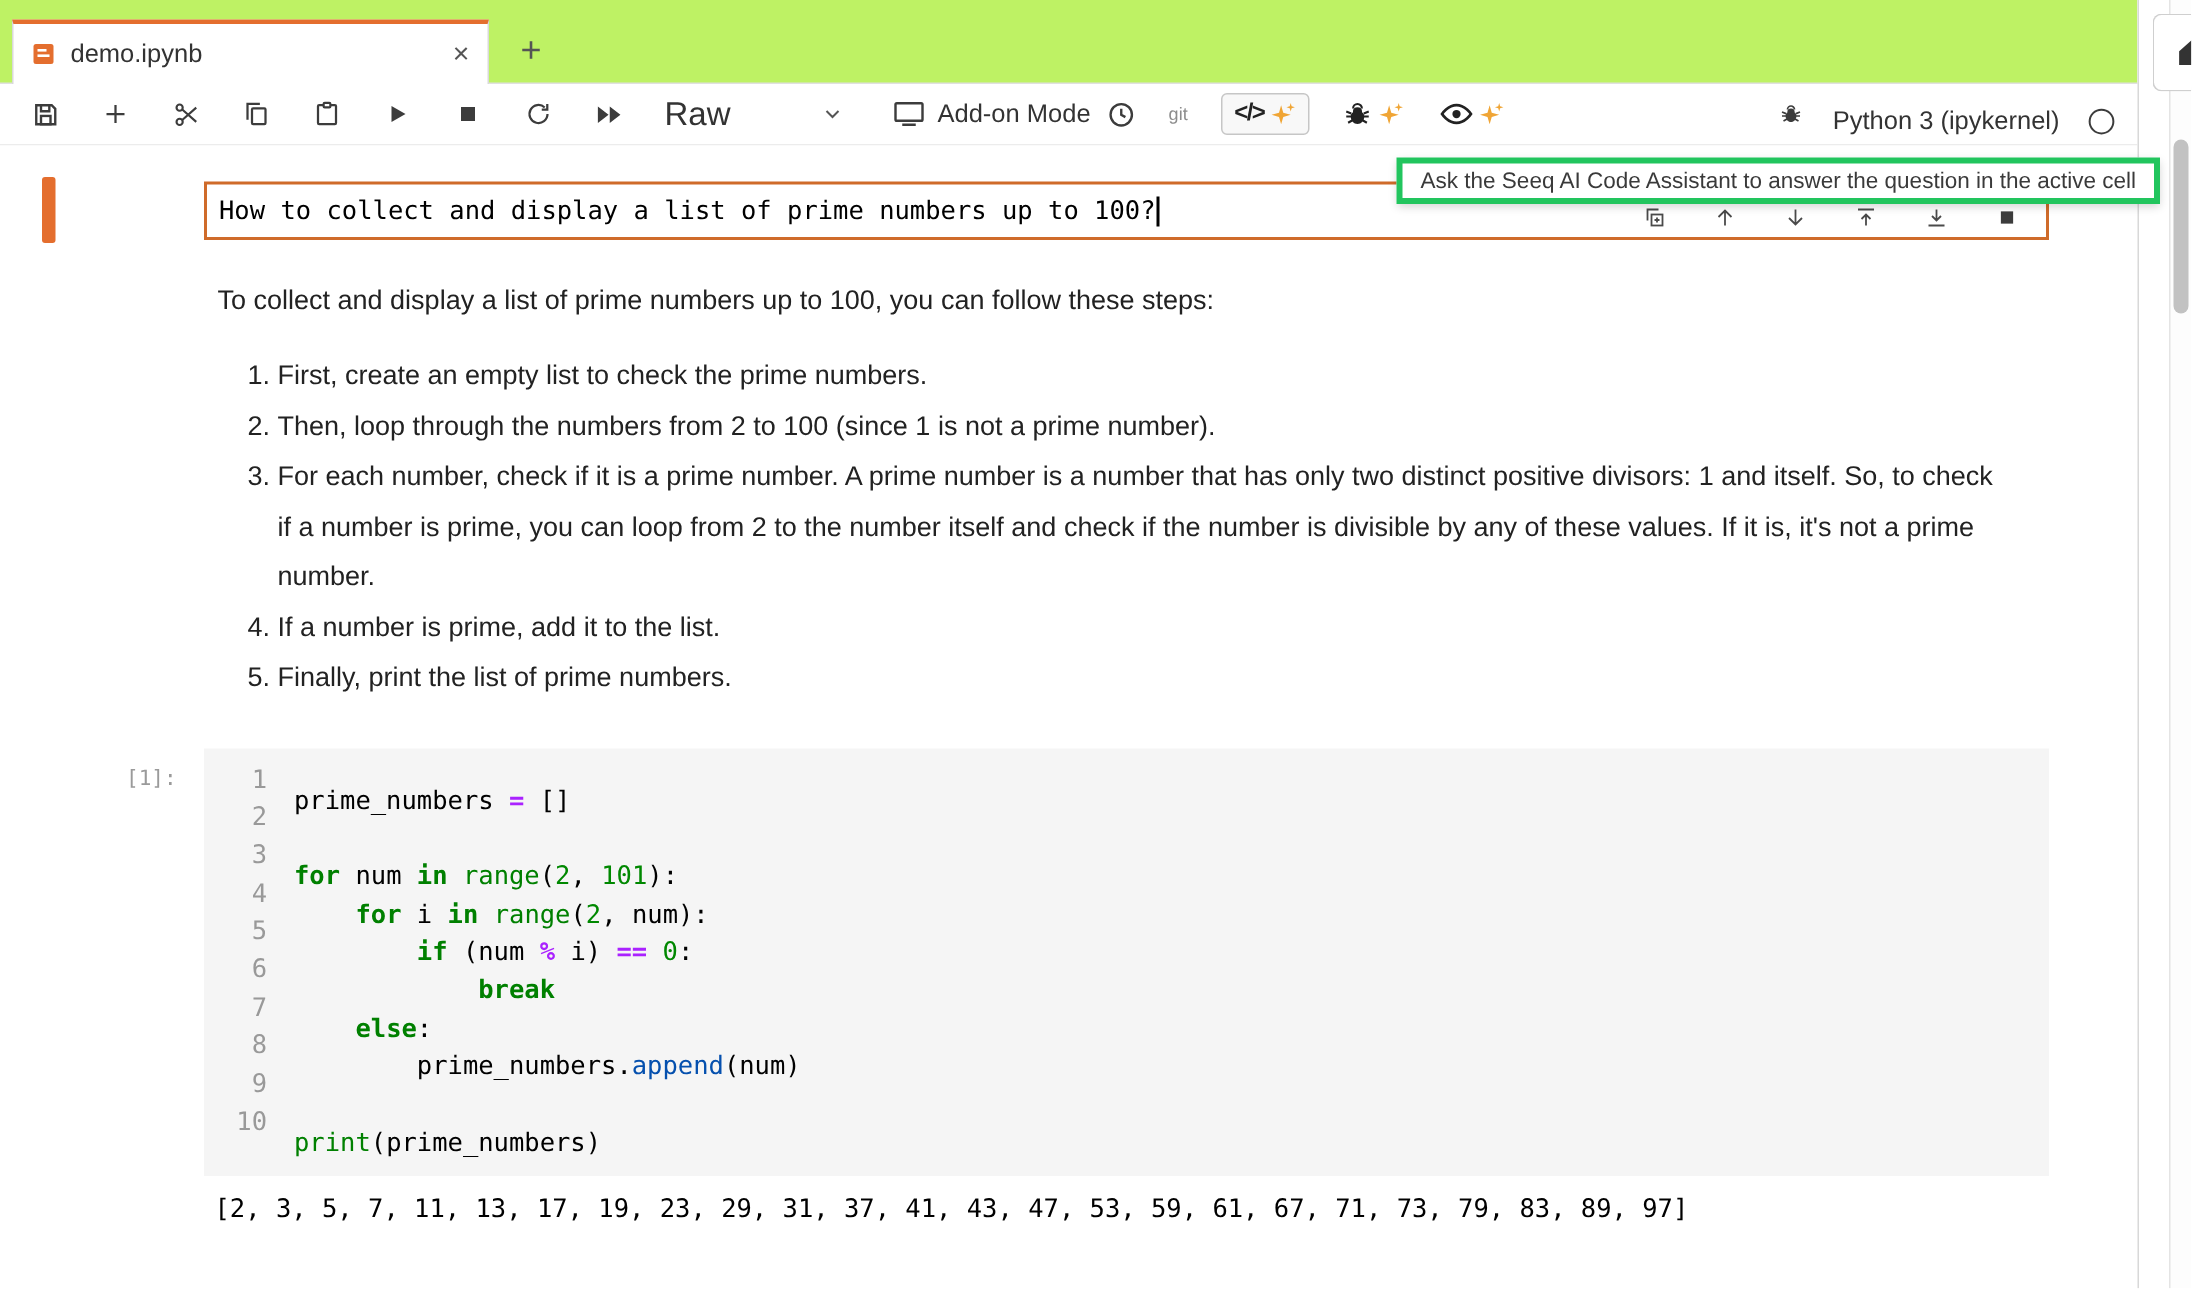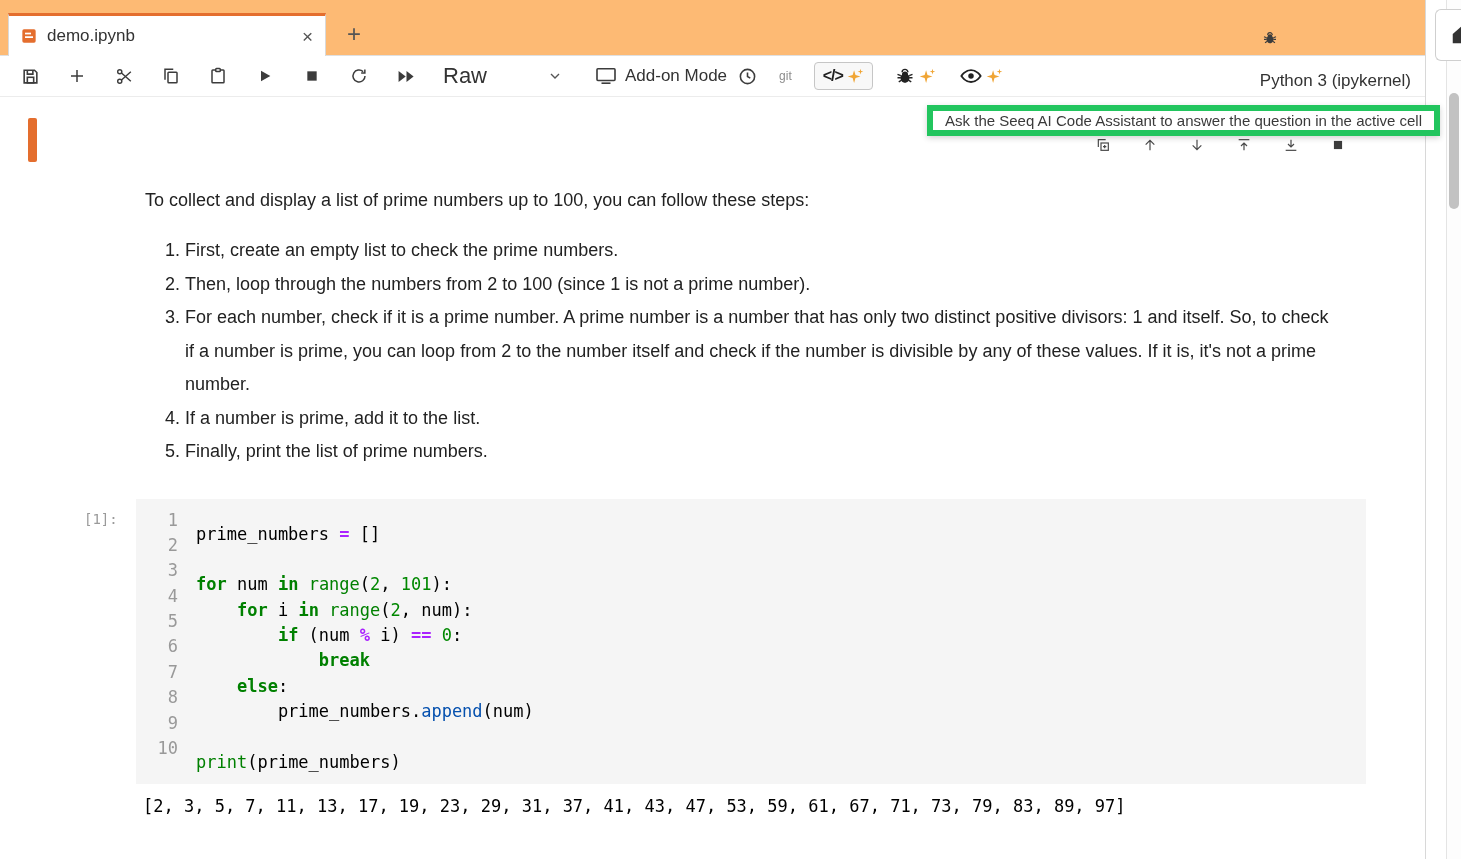--- a/index.html
+++ b/index.html
@@ -4,46 +4,46 @@
 <style>
   * { margin:0; padding:0; box-sizing:border-box; }
   html,body { width:1461px; height:859px; }
   body { font-family:"Liberation Sans",sans-serif; background:#fff; color:#111; overflow:hidden; }
   button { background:none; border:none; padding:0; font:inherit; color:inherit; cursor:pointer; }
 
   .app { position:relative; width:1461px; height:859px; background:#fff; overflow:hidden; }
 
   
   .tabbar { position:absolute; top:0; left:0; right:36px; height:56px; display:flex; align-items:flex-end;
-            border-bottom:1px solid #e0e0e0; background:#fdba74; padding-left:8px; }
+            border-bottom:1px solid #e0e0e0; background:#bef264; padding-left:8px; }
   .tab { display:flex; align-items:center; gap:10px; width:318px; height:43px; background:#fff;
          border:1px solid #d9d9d9; border-top:3px solid var(--accent,#E46E2E); border-bottom:none;
          padding:0 12px; margin-bottom:-1px; position:relative; z-index:2; }
   .tab-label { font-size:17px; color:#333; }
   .tab-close { margin-left:auto; font-size:19px; color:#555; line-height:1; }
   .addtab { font-size:24px; color:#555; margin:0 0 9px 16px; width:24px; text-align:center; line-height:1; }
 
   
   .toolbar { position:absolute; top:56px; left:0; right:36px; height:41px; display:flex; align-items:center;
              padding:0 14px 0 20px; border-bottom:1px solid #ececec; background:#fff; }
   .tbtn { display:flex; align-items:center; justify-content:center; min-width:20px; height:30px; margin-right:27px; }
   .ddl { display:flex; align-items:center; justify-content:space-between; width:120px; margin-right:32px; }
   .ddl-label { font-size:22px; color:#333; }
   .grp { display:flex; align-items:center; gap:8px; margin-right:10px; }
   .grp-label { font-size:17px; color:#333; }
   .git-label { font-size:12px; color:#8c8c8c; margin-right:22px; }
   .ai-btn { display:flex; align-items:center; gap:4px; margin-right:24px; }
   .ai-btn.boxed { border:1px solid #c6c6c6; border-radius:4px; background:#f8f8f8; padding:4px 8px; margin-right:22px; }
   .code-glyph { font-weight:700; font-size:16px; color:#222; letter-spacing:-1px; }
-  .tb-right { margin-left:auto; display:flex; align-items:flex-start; gap:18px;flex-direction:column; }
+  .tb-right { margin-left:auto; display:flex; align-items:flex-end; gap:18px; }
   .kernel-name { font-size:17px; color:#333; }
 
   
   .tooltip { position:absolute; top:105px; right:21px; height:31px; display:flex; align-items:center;
-             padding:0 12px; background:#fff; border:6px solid #22c55e; box-shadow:0 2px 6px rgba(0,0,0,.18);
+             padding:0 12px; background:#fff; border:4px solid #22c55e; box-shadow:0 2px 6px rgba(0,0,0,.18);
              font-size:15px; color:#3a3a3a; z-index:10; white-space:nowrap; }
 
   
   .notebook { position:absolute; top:97px; left:0; right:36px; bottom:0; background:#fff; }
 
   .prompt-row { position:relative; margin-top:24px; height:40px; }
   .collapser { position:absolute; left:28px; top:-3px; width:9px; height:44px;
                background:var(--accent,#E46E2E); border-radius:2px; }
   .prompt-box { position:absolute; left:136px; top:0; width:1230px; height:39px;
                 border:2px solid var(--cell-border,#CF6B2A); background:#fff; display:flex; align-items:center;
@@ -259,20 +259,21 @@
         </span>
     </div>
   </div>
 
   <div class="tooltip">Ask the Seeq AI Code Assistant to answer the question in the active cell</div>
 
   <main class="notebook">
 
     <div class="prompt-row">
       <div class="collapser"></div>
+      <div class="prompt-box"><span>How to collect and display a list of prime numbers up to 100?</span><span class="caret"></span></div>
       <div class="cell-toolbar">
         <button class="cbtn">
             <span style="display:flex">
               <svg width="16" height="16" viewBox="0 0 24 24" fill="none" stroke="#4a4a4a" stroke-width="1.8">
                 <rect x="9" y="9" width="11" height="11"></rect>
                 <path d="M5 15V4h11"></path>
                 <path d="M14.5 12v5M12 14.5h5"></path>
               </svg>
             </span>
           </button>

